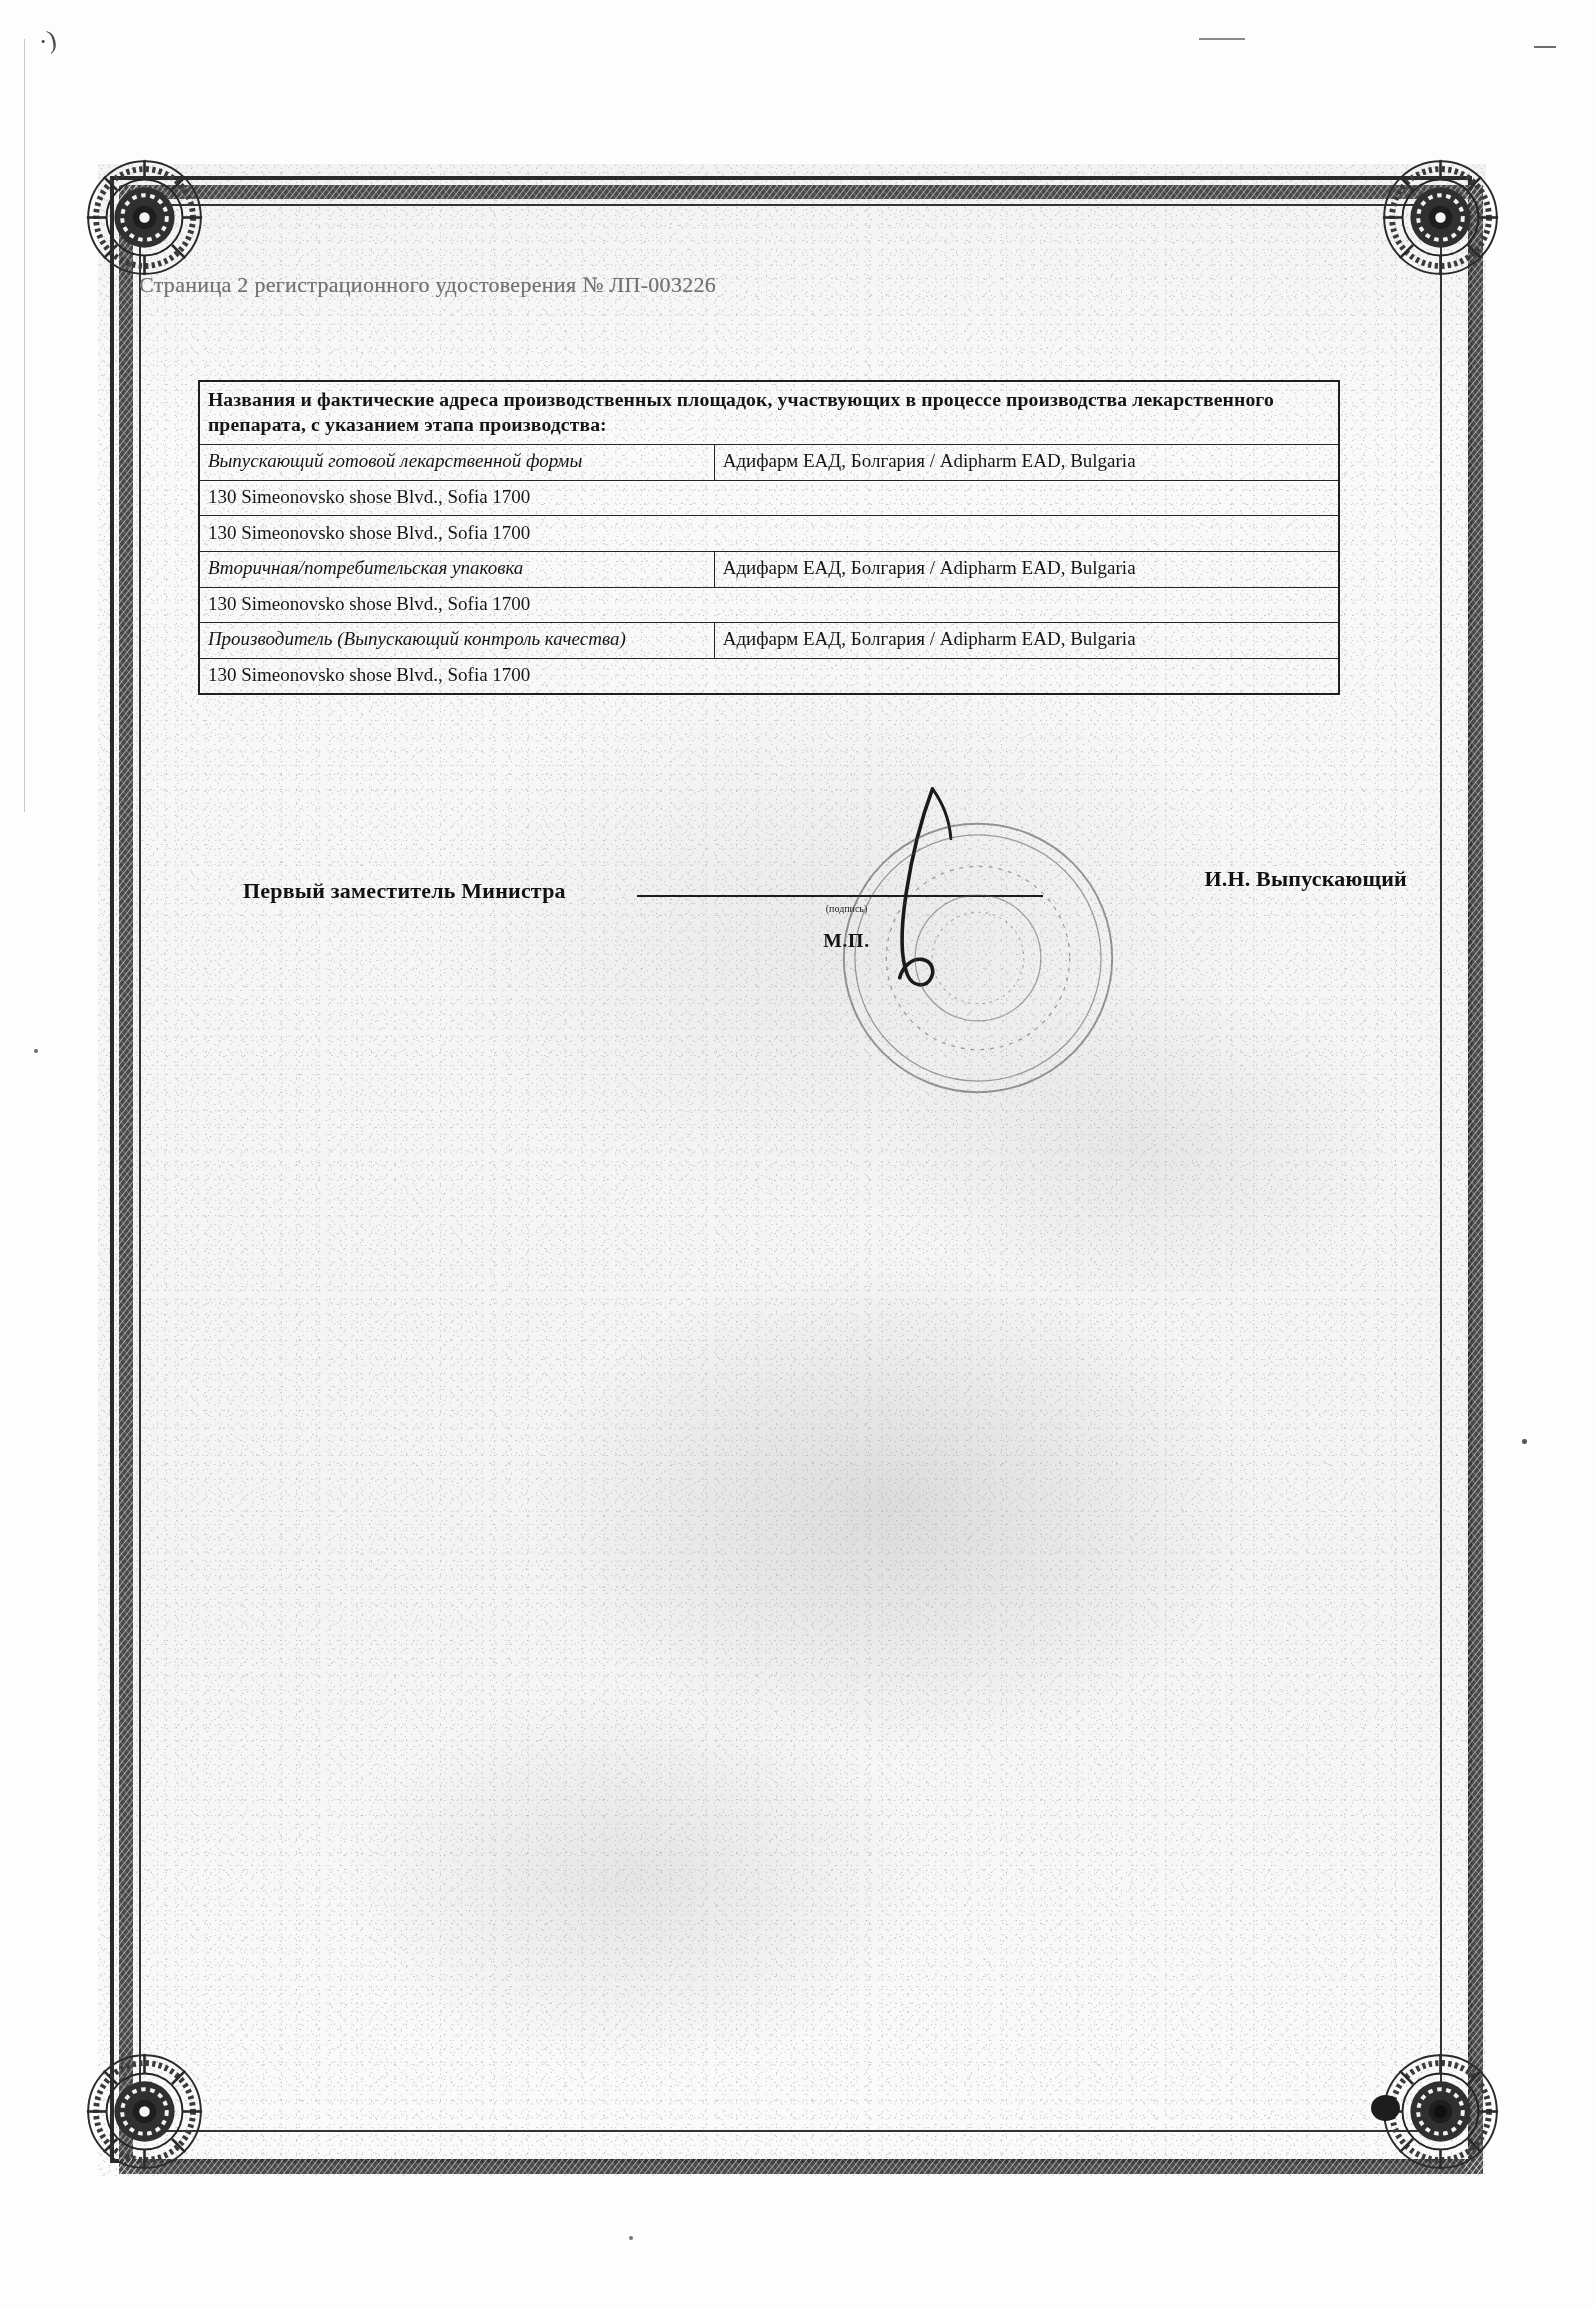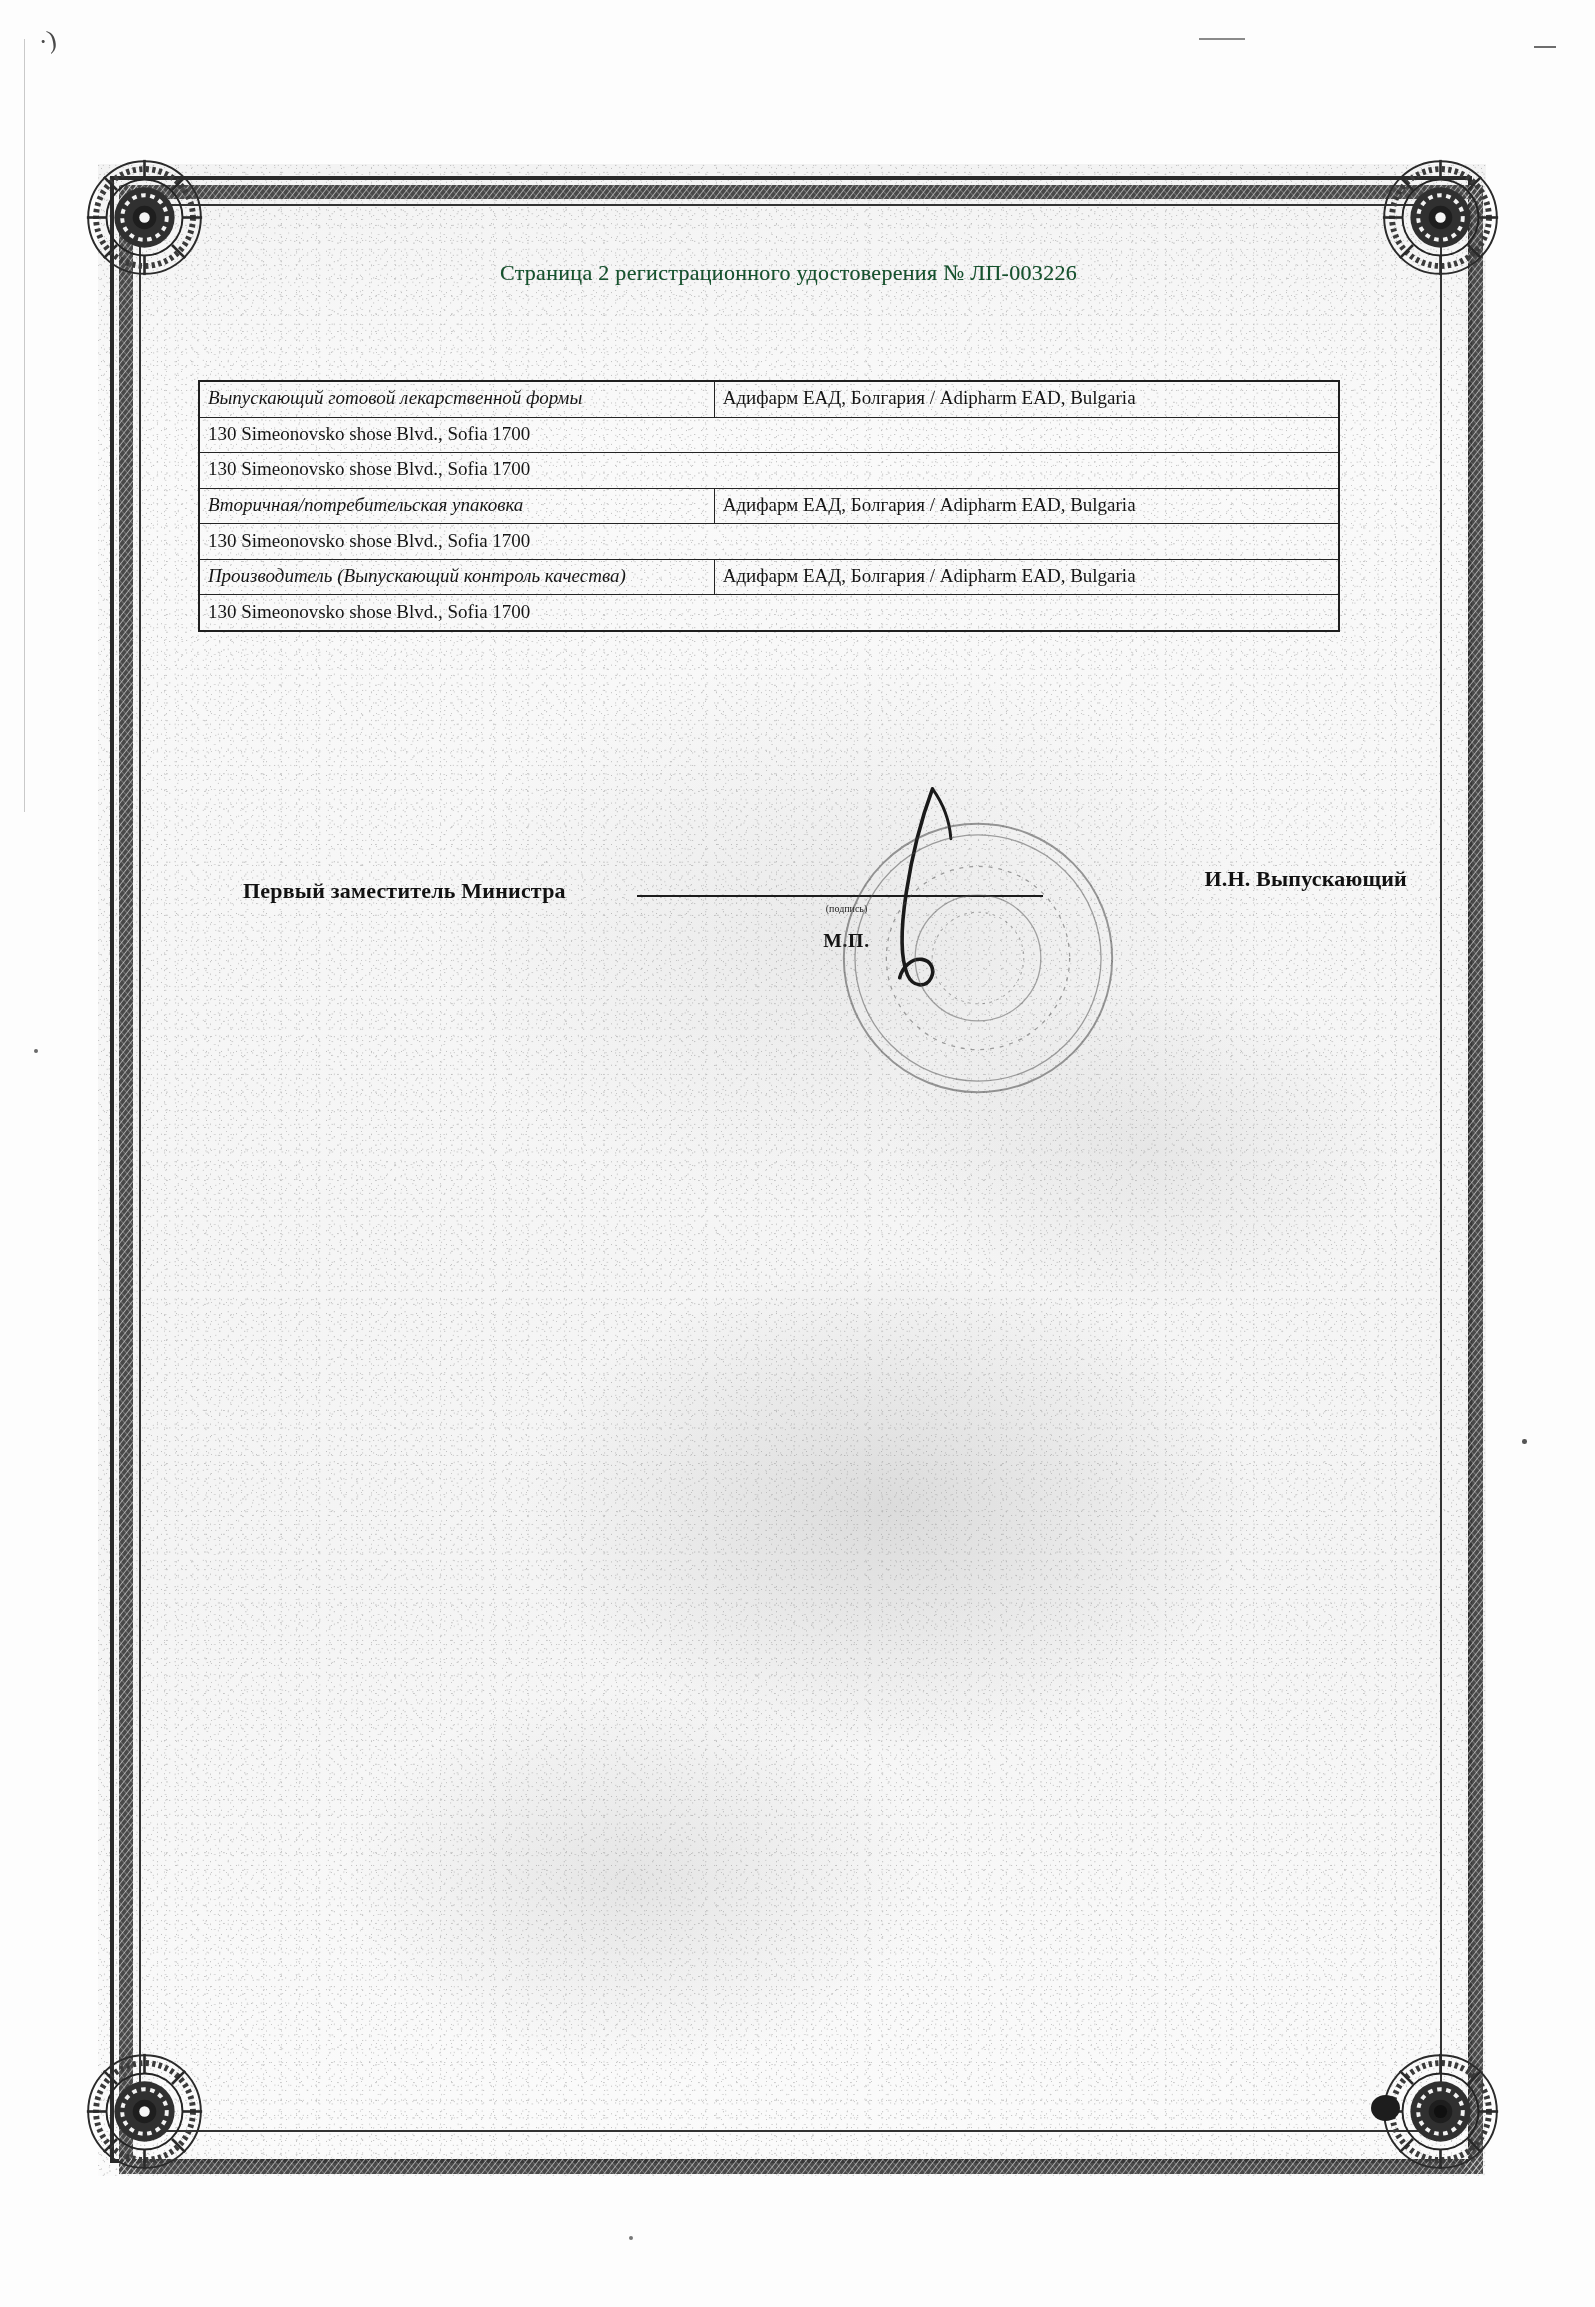--- a/index.html
+++ b/index.html
@@ -109,26 +109,25 @@
     position: absolute;
     left: 139px;
     top: 204px;
     width: 1299px;
     height: 1924px;
   }
 
   #page-heading {
     position: absolute;
     left: 0;
-    top: 56px;
+    top: 68px;
     width: 1299px;
-    text-align: center;
     font-size: 22px;
     letter-spacing: 0.3px;
-    color: #14532d;
+    color: #737373;
     font-family: "Liberation Serif", serif;
     text-shadow: 0 0 0.7px rgba(0,0,0,0.35);
   }
 
   
   #sites-table {
     position: absolute;
     left: 59px;
     top: 176px;
     width: 1142px;
@@ -434,20 +433,23 @@
   </div>
 
   <div id="blob-br"></div>
 
   <div id="content">
 
     <div id="page-heading">Страница 2 регистрационного удостоверения № ЛП-003226</div>
 
     <table id="sites-table">
       <tbody>
+        <tr>
+          <td colspan="2" class="tbl-head">Названия и фактические адреса производственных площадок, участвующих в процессе производства лекарственного препарата, с указанием этапа производства:</td>
+        </tr>
 
         <tr>
           <td class="stage">Выпускающий готовой лекарственной формы</td>
           <td class="company">Адифарм ЕАД, Болгария / Adipharm EAD, Bulgaria</td>
         </tr>
         <tr class="addr-row">
           <td colspan="2">130 Simeonovsko shose Blvd., Sofia 1700</td>
         </tr>
 
         <tr class="addr-row">

